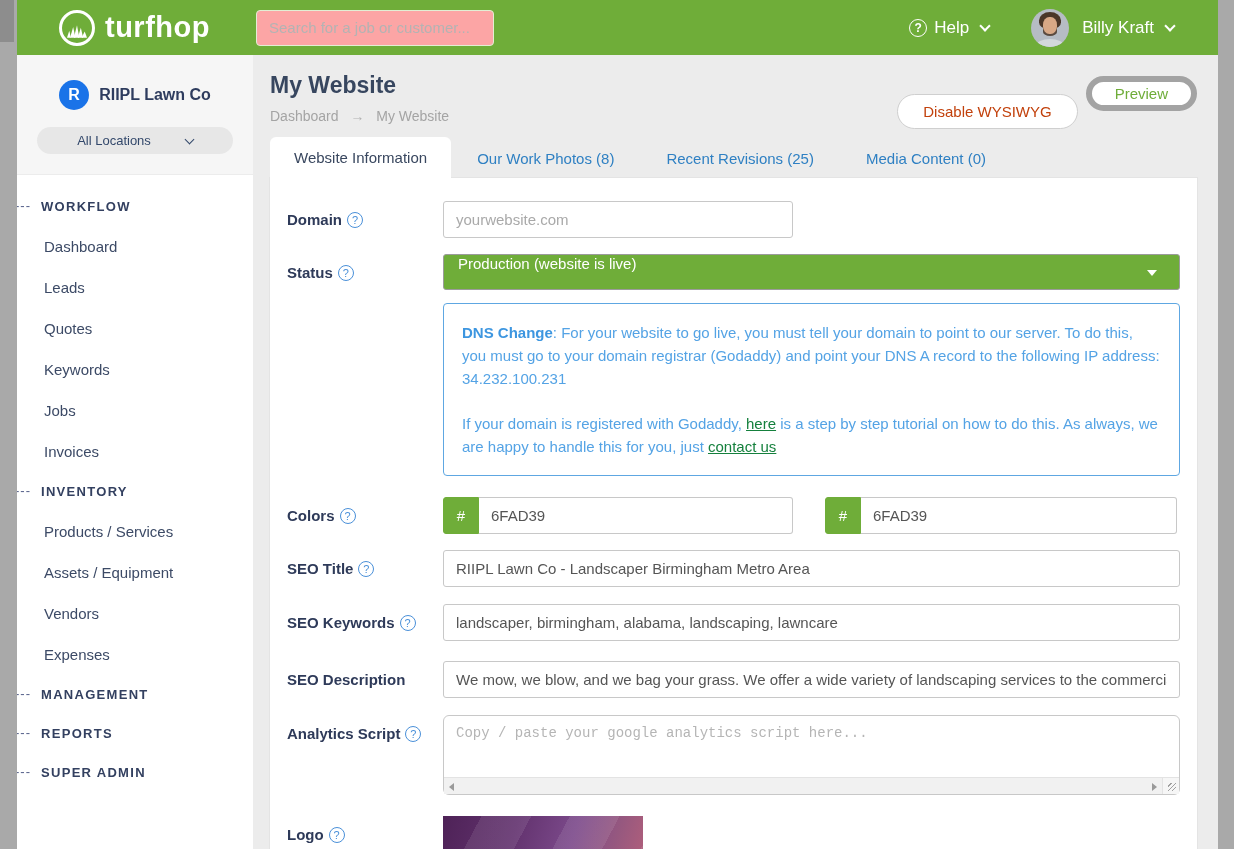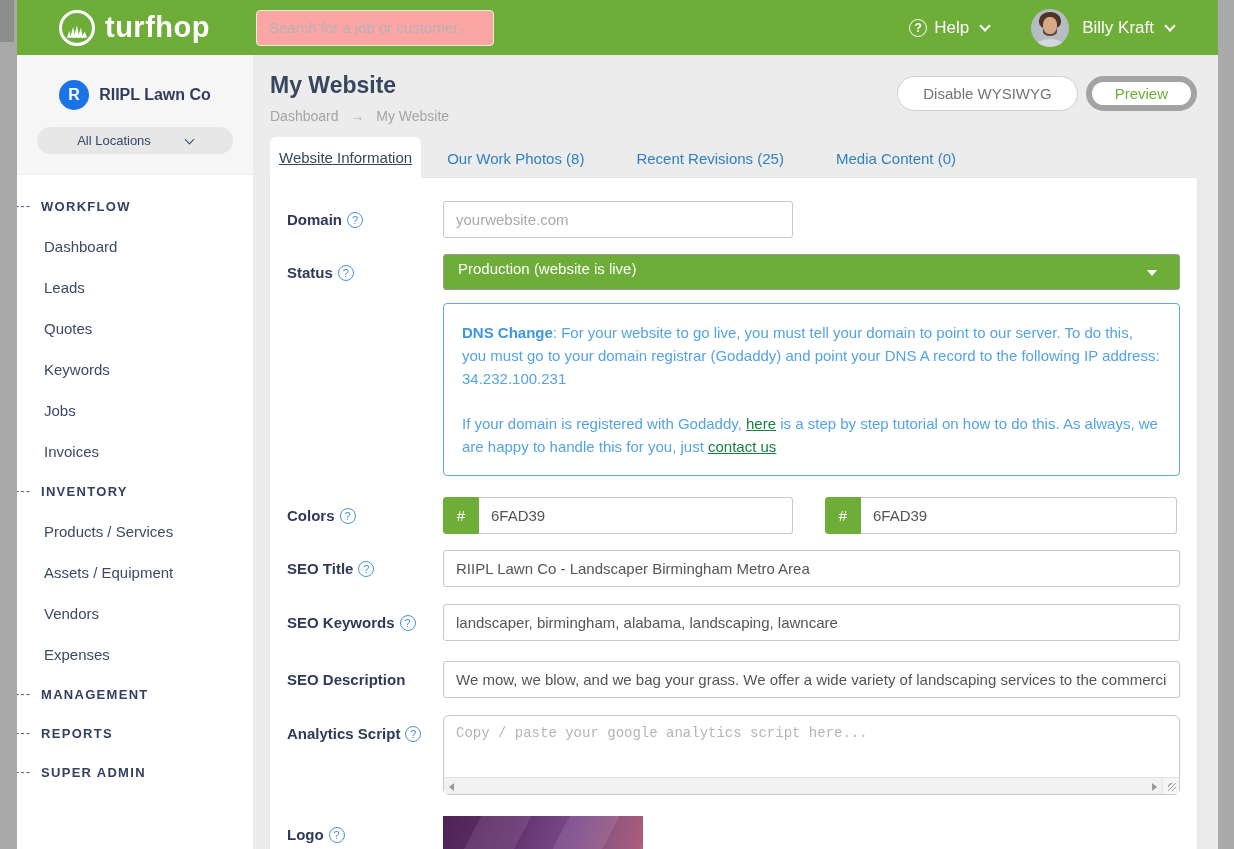--- a/index.html
+++ b/index.html
@@ -49,40 +49,40 @@
   .nav-dash { position:absolute; left:-2px; top:11px; font-size:13px; letter-spacing:1px; color:#55618a; font-weight:normal; }
   .nav-item { padding:12px 0; margin-left:27px; font-size:15px; color:#3c4a66; cursor:pointer; }
 
   
   .page-head { position:relative; padding-top:17px; }
   .page-title { font-size:23px; font-weight:bold; color:#37465f; }
   .breadcrumb { margin-top:9px; font-size:14px; color:#a4a4a4; }
   .breadcrumb .arrow { margin:0 8px; color:#b2b2b2; }
   .head-buttons { position:absolute; right:0; top:21px; display:flex; }
   .btn { height:35px; border-radius:18px; background:#fff; font-size:15px; display:flex; align-items:center; cursor:pointer; font-family:"Liberation Sans", sans-serif; }
-  .btn-wysiwyg { border:1px solid #cfcfcf; color:#737373; padding:0 25px; }
+  .btn-wysiwyg { border:1px solid #cfcfcf; color:#c2410c; padding:0 25px;margin-top:18px; }
   .btn-preview { border:6px solid #a3a3a3; color:#6fad39; padding:0 23px; margin-left:8px; }
 
   
   .tabs { display:flex; margin-top:13px; align-items:flex-end; }
   .tab { font-size:15px; padding:11px 26px; color:#2f80c3; cursor:pointer; }
-  .tab.active { background:#fff; color:#39475f; border-radius:6px 6px 0 0; padding:12px 9px;text-decoration:underline; }
+  .tab.active { background:#fff; color:#39475f; border-radius:6px 6px 0 0; padding:12px 24px; }
 
   
   .panel { background:#fff; height:671px; padding:23px 17px 0; box-shadow:0 0 0 1px rgba(0,0,0,0.03); }
   .frow { display:flex; margin-bottom:16px; }
   .flabel { flex:none; width:156px; padding-top:10px; font-size:15px; font-weight:bold; color:#2e3a59; display:flex; align-items:flex-start; }
   .qmark { width:16px; height:16px; border:1px solid #4a90d9; border-radius:50%; color:#4a90d9; font-size:11px; font-weight:normal; display:inline-flex; align-items:center; justify-content:center; margin-left:5px; margin-top:1px; flex:none; }
   .fcontrol { flex:1; }
   .tinput { height:37px; border:1px solid #c8c8c8; border-radius:3px; padding:0 12px; font-size:15px; color:#555; font-family:"Liberation Sans", sans-serif; background:#fff; }
   .tinput::placeholder { color:#a9a9a9; }
   .w-350 { width:350px; }
   .w-full { width:100%; }
 
-  .status-select { height:36px; background:#6fad39; border:1px solid #9b9b9b; border-radius:3px; color:#fff; font-size:15px; display:flex; align-items:flex-end; padding:12px 14px; position:relative; cursor:pointer; }
+  .status-select { height:36px; background:#6fad39; border:1px solid #9b9b9b; border-radius:3px; color:#fff; font-size:15px; display:flex; align-items:flex-start; padding:0 14px; position:relative; cursor:pointer; }
   .status-select .tri { position:absolute; right:22px; top:15px; width:0; height:0; border-left:5px solid transparent; border-right:5px solid transparent; border-top:6px solid #fff; }
 
   .dns-box { margin:13px 0 21px 156px; border:1px solid #5ea7e2; border-radius:4px; padding:17px 18px; font-size:15px; line-height:23px; color:#54a3e5; }
   .dns-box b { color:#3d96e0; }
   .dns-box p + p { margin-top:22px; }
   .dns-box a { color:#15803d; text-decoration:underline; cursor:pointer; }
 
   .colors-ctl { display:flex; }
   .color-group { display:flex; width:350px; }
   .color-group + .color-group { margin-left:32px; width:352px; }

